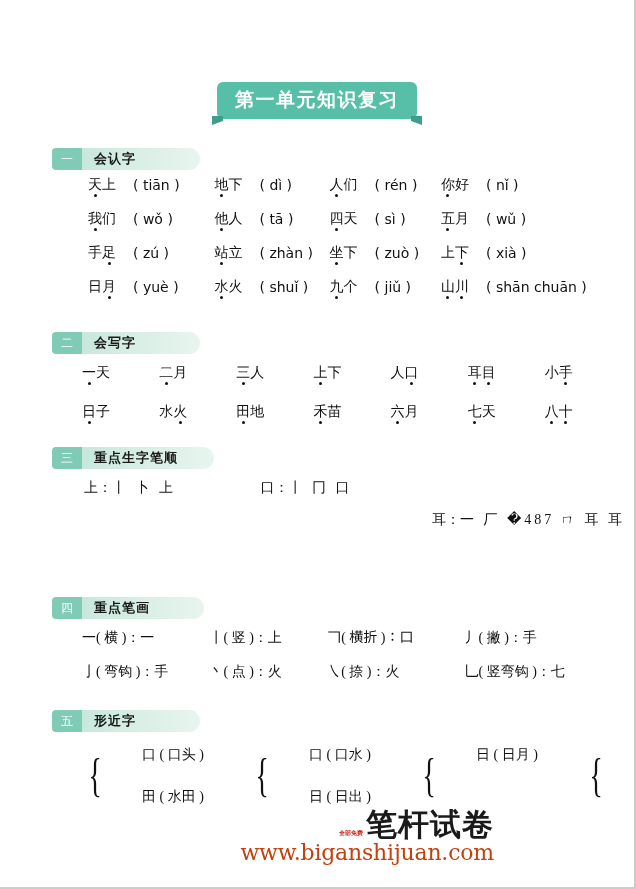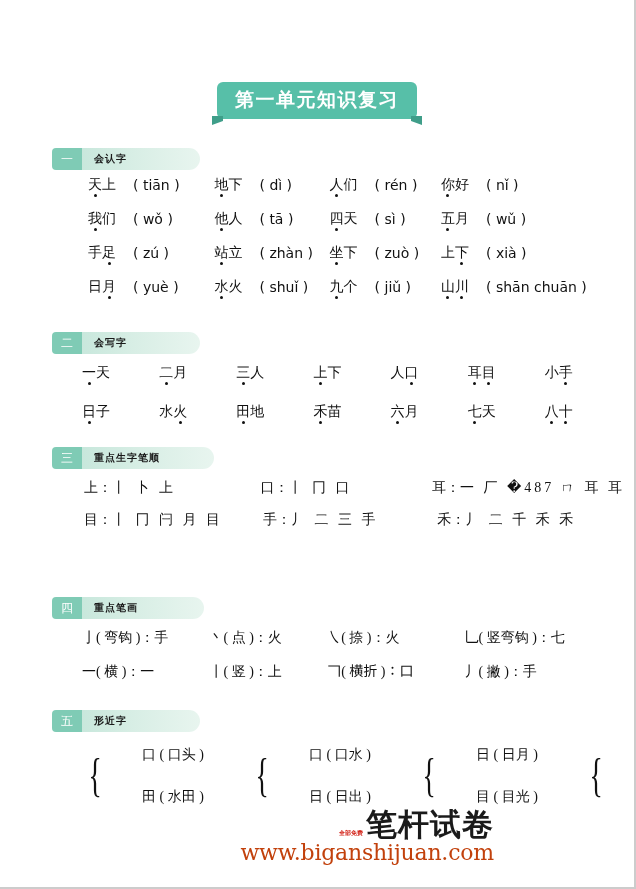--- a/index.html
+++ b/index.html
@@ -88,21 +88,21 @@
     font-size: 12px;
     display: flex;
     align-items: center;
     justify-content: center;
     flex: none;
   }
   .sec-title {
     margin-left: 12px;
     color: #1a1a1a;
     font-family: Liberation Sans, sans-serif;
-    font-size: 10px;
+    font-size: 13px;
     font-weight: bold;
     letter-spacing: 1px;
     white-space: nowrap;
   }
 
   .sec-body {
     margin-top: 8px;
   }
 
   
@@ -162,21 +162,21 @@
   #sec2 .row { margin-bottom: 20px; }
   #sec2 .cell { width: 74px; text-align: left; padding-left: 30px; }
 
   
   #sec3 { top: 447px; }
   #sec3 .sec-head { width: 162px; }
   #sec3 .sec-body { margin-top: 12px; }
   #sec3 .row { margin-bottom: 18px; }
   #sec3 .cell:nth-child(1) { width: 185px; padding-left: 32px; }
   #sec3 .cell:nth-child(2) { width: 180px; }
-  #sec3 .cell:nth-child(3) { width: 160px; }
+  #sec3 .cell:nth-child(3) { width: 160px; margin-top: 32px; }
   .strokes { letter-spacing: 3px; }
 
   
   #sec4 { top: 597px; }
   #sec4 .sec-head { width: 152px; }
   #sec4 .sec-body { margin-top: 12px; }
   #sec4 .row { margin-bottom: 20px; }
   #sec4 .cell:nth-child(1) { width: 130px; padding-left: 30px; }
   #sec4 .cell:nth-child(2) { width: 120px; }
   #sec4 .cell:nth-child(3) { width: 140px; }
@@ -618,49 +618,44 @@
       <span class="sec-title">重点生字笔顺</span>
     </div>
     <div class="sec-body">
 
       <div class="row">
         <div class="cell"><span>上</span>：<span class="strokes">丨 卜 上</span></div>
         <div class="cell"><span>口</span>：<span class="strokes">丨 冂 口</span></div>
         <div class="cell"><span>耳</span>：<span class="strokes">一 厂 �487 ㄇ 耳 耳</span></div>
       </div>
 
-      <div class="row">
-        <div class="cell"><span>目</span>：<span class="strokes">丨 冂 闩 月 目</span></div>
-        <div class="cell"><span>手</span>：<span class="strokes">丿 二 三 手</span></div>
-        <div class="cell"><span>禾</span>：<span class="strokes">丿 二 千 禾 禾</span></div>
-      </div>
 
 
     </div>
   </div>
 
   <div class="section" id="sec4">
     <div class="sec-head">
       <span class="sec-num">四</span>
       <span class="sec-title">重点笔画</span>
     </div>
     <div class="sec-body">
 
       <div class="row">
+        <div class="cell"><span>一</span><span>( 横 )</span>：<span>一</span></div>
+        <div class="cell"><span>丨</span><span>( 竖 )</span>：<span>上</span></div>
+        <div class="cell"><span>𠃍</span><span>( 横折 )</span>：<span>口</span></div>
+        <div class="cell"><span>丿</span><span>( 撇 )</span>：<span>手</span></div>
+      </div>
+
+      <div class="row">
         <div class="cell"><span>亅</span><span>( 弯钩 )</span>：<span>手</span></div>
         <div class="cell"><span>丶</span><span>( 点 )</span>：<span>火</span></div>
         <div class="cell"><span>㇏</span><span>( 捺 )</span>：<span>火</span></div>
         <div class="cell"><span>乚</span><span>( 竖弯钩 )</span>：<span>七</span></div>
-      </div>
-
-      <div class="row">
-        <div class="cell"><span>一</span><span>( 横 )</span>：<span>一</span></div>
-        <div class="cell"><span>丨</span><span>( 竖 )</span>：<span>上</span></div>
-        <div class="cell"><span>𠃍</span><span>( 横折 )</span>：<span>口</span></div>
-        <div class="cell"><span>丿</span><span>( 撇 )</span>：<span>手</span></div>
       </div>
 
     </div>
   </div>
 
   <div class="section" id="sec5">
     <div class="sec-head">
       <span class="sec-num">五</span>
       <span class="sec-title">形近字</span>
     </div>
@@ -685,21 +680,20 @@
               <div class="cell">日 ( 日出 )</div>
             </div>
           </div>
         </div>
 
         <div class="cell">
           <div class="brace-group">
             <span class="brace">{</span>
             <div class="brace-items">
               <div class="cell">日 ( 日月 )</div>
-              <div class="cell">目 ( 目光 )</div>
             </div>
           </div>
         </div>
 
         <div class="cell">
           <div class="brace-group">
             <span class="brace">{</span>
             <div class="brace-items">
               <div class="cell">二 ( 二月 )</div>
               <div class="cell">三 ( 三个 )</div>

